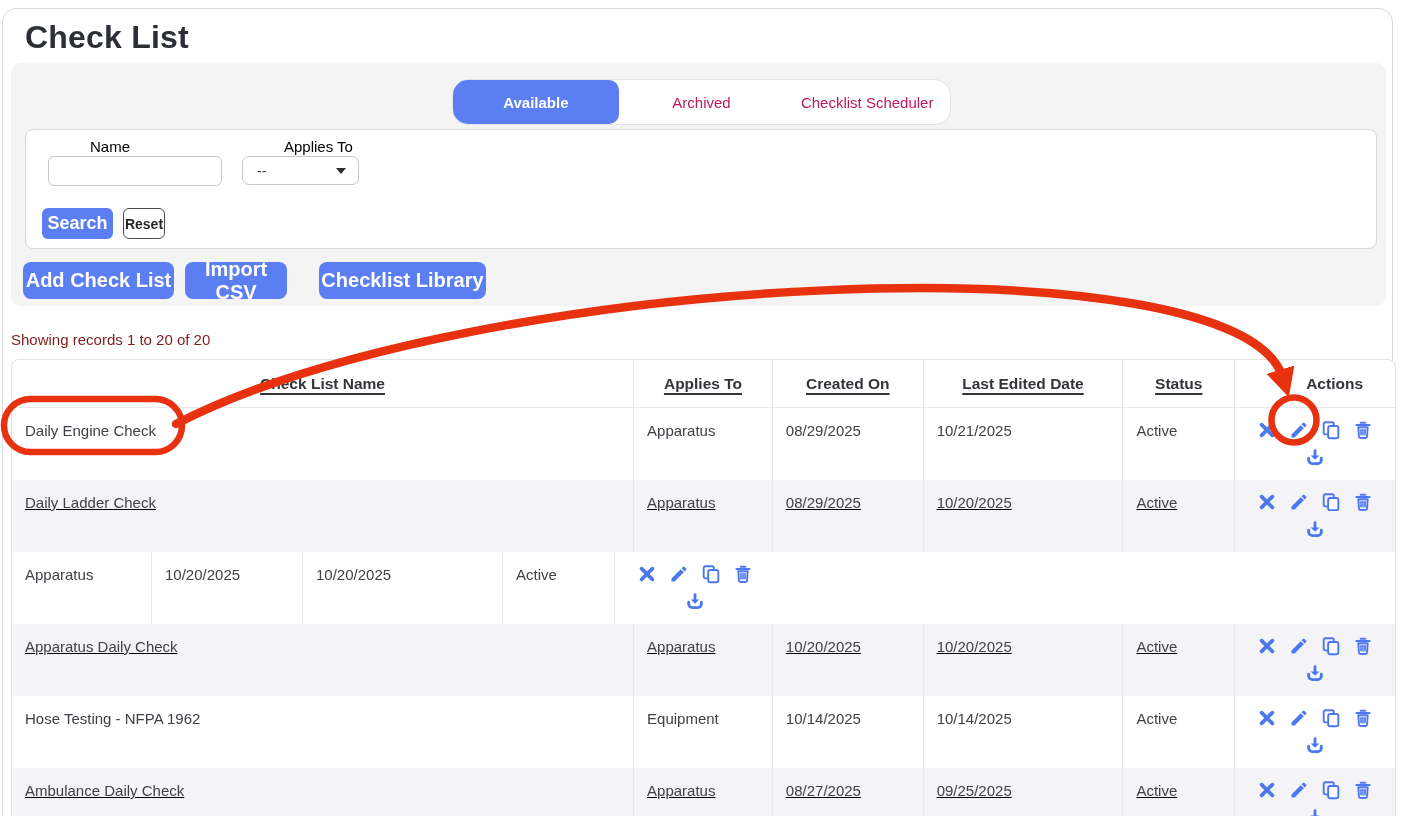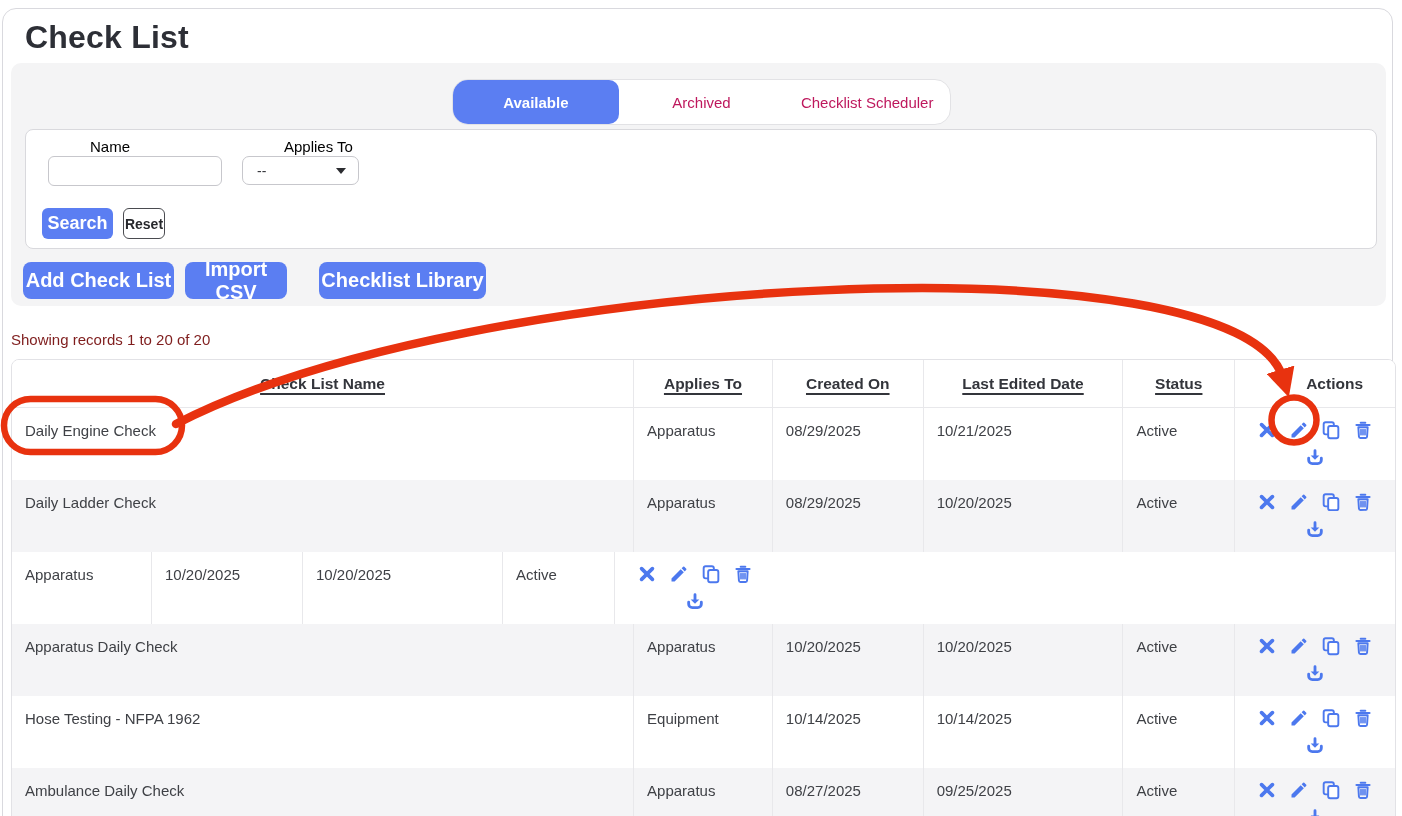--- a/index.html
+++ b/index.html
@@ -41,21 +41,21 @@
   .records-summary { position:absolute; left:8px; top:322px; font-size:15px; color:#7f1d1d; }
   
   .table-card { position:absolute; left:8px; top:350px; width:1385px; height:700px;
     background:#fff; border:1px solid #e2e2e6; border-radius:8px; overflow:hidden; }
   .thead { display:flex; height:48px; border-bottom:1px solid #e8e8eb; background:#fff; }
   .th { height:100%; display:flex; align-items:center; justify-content:center;
     font-size:15.5px; font-weight:700; color:#33353b; cursor:pointer; }
   .th + .th, .td + .td { border-left:1px solid #e8e8eb; }
   .u { text-decoration:underline; text-underline-offset:4px; text-decoration-thickness:1.5px; }
   .row { display:flex; height:72px; background:#fff; }
-  .row.alt { background:#f4f4f6; }
+  .row.alt { background:#f4f4f6;text-decoration:underline; }
   .td { height:100%; padding:14px 10px 0 13px; font-size:15px; color:#3f4146; overflow:hidden; }
   .c0 { width:622px; } .c1 { width:139px; } .c2 { width:151px; }
   .c3 { width:200px; } .c4 { width:112px; } .c5 { width:161px;padding-left:39px; }
   .td.actions { padding:12px 0 0 0; display:flex; flex-direction:column; align-items:center; }
   .icon-row { display:flex; gap:12px; align-items:center; }
   .aicon { width:20px; height:20px; color:#4c78ee; cursor:pointer; display:block; }
   .dl { margin-top:8px; }
   .annotation-overlay { position:absolute; left:0; top:0; width:1402px; height:816px;
     pointer-events:none; z-index:50; }
   .defs-hidden { position:absolute; width:0; height:0; overflow:hidden; }

